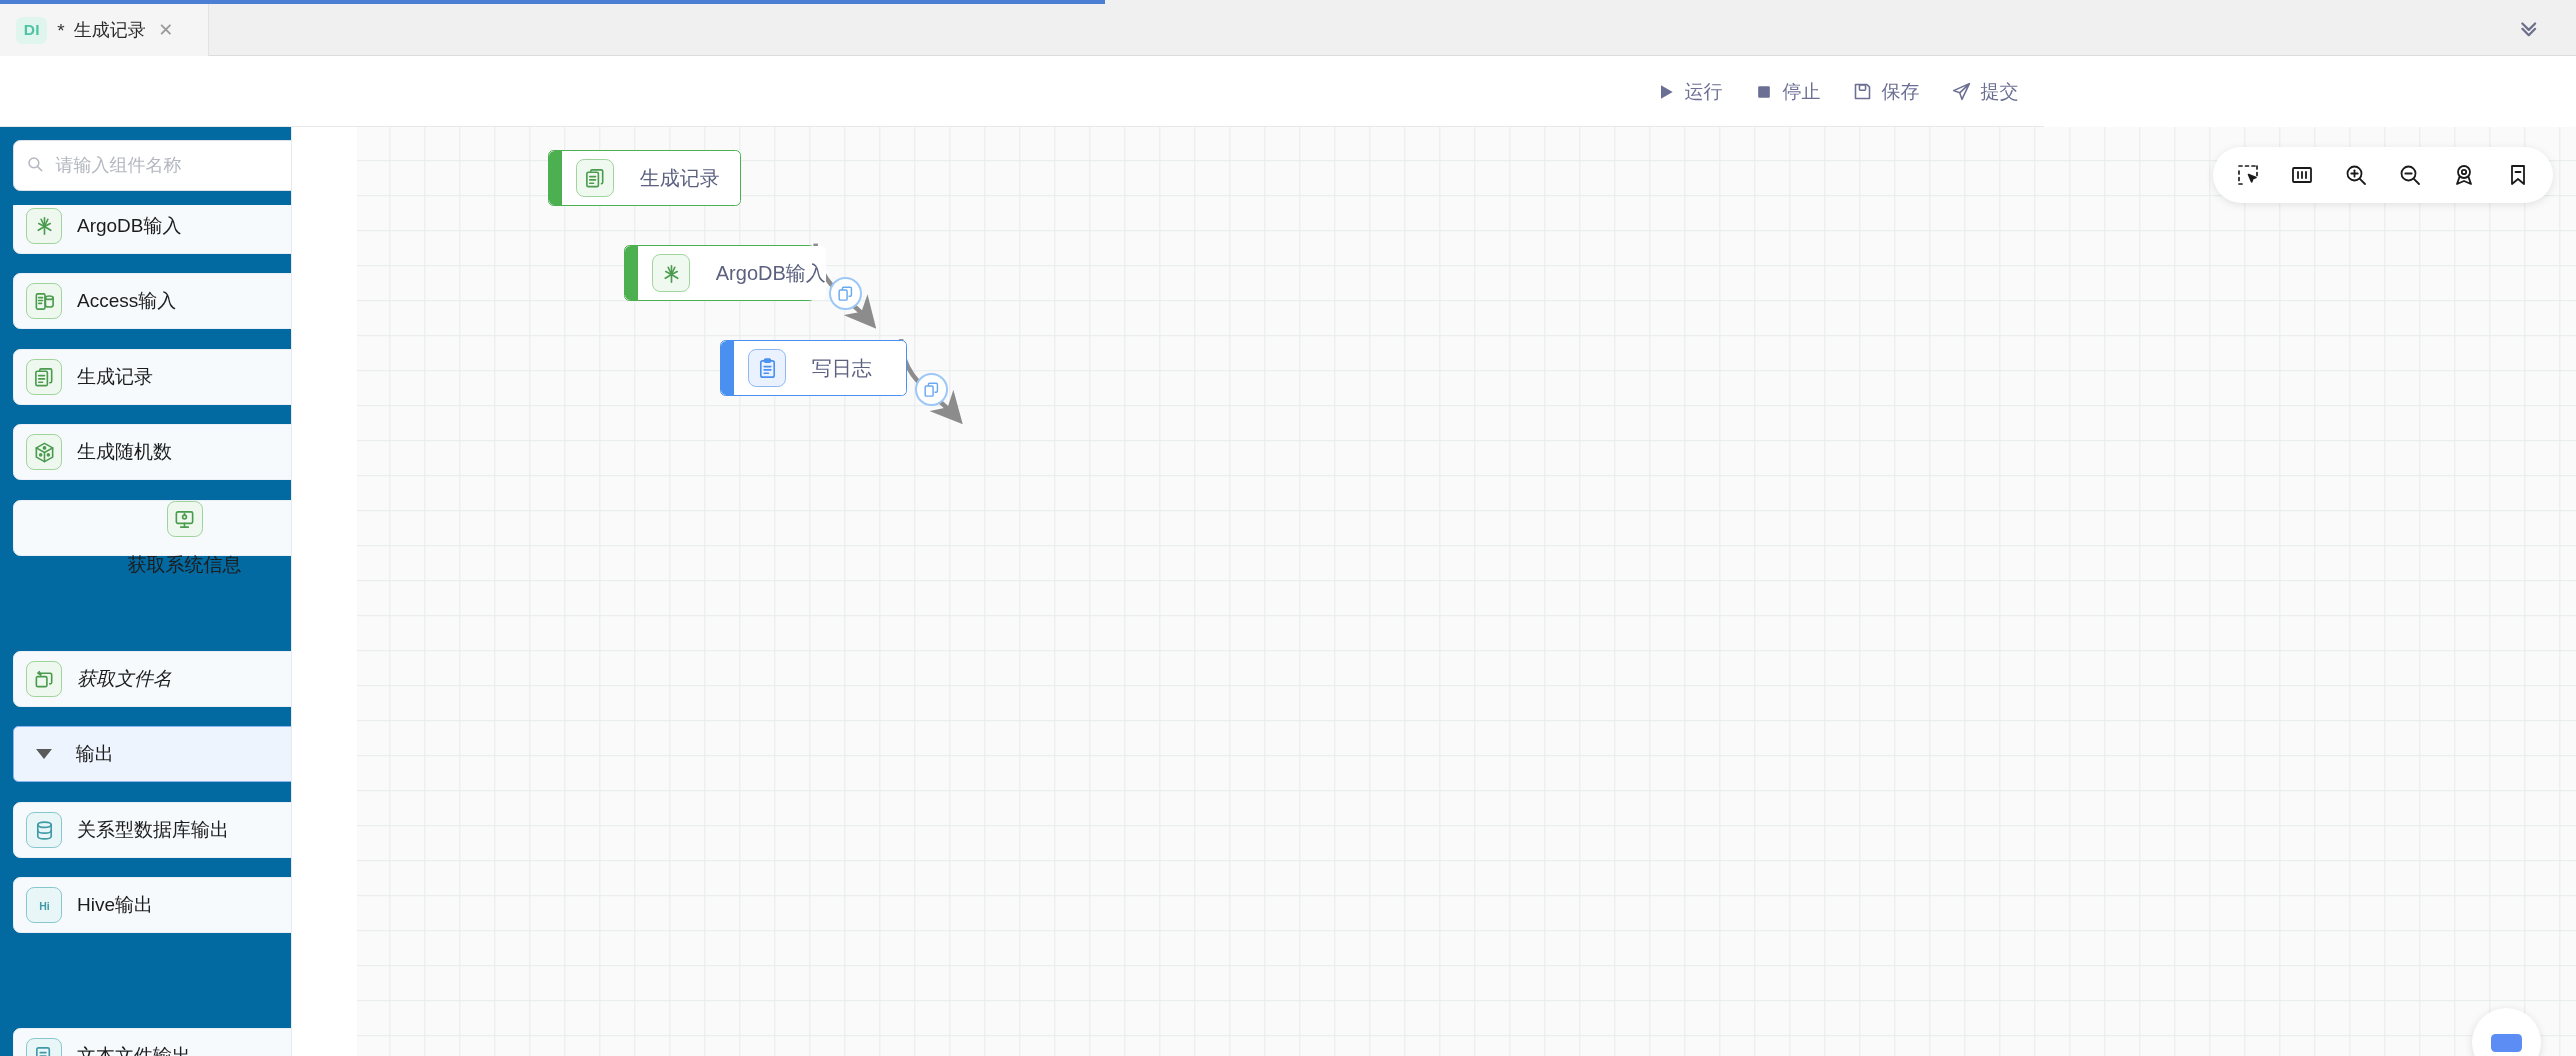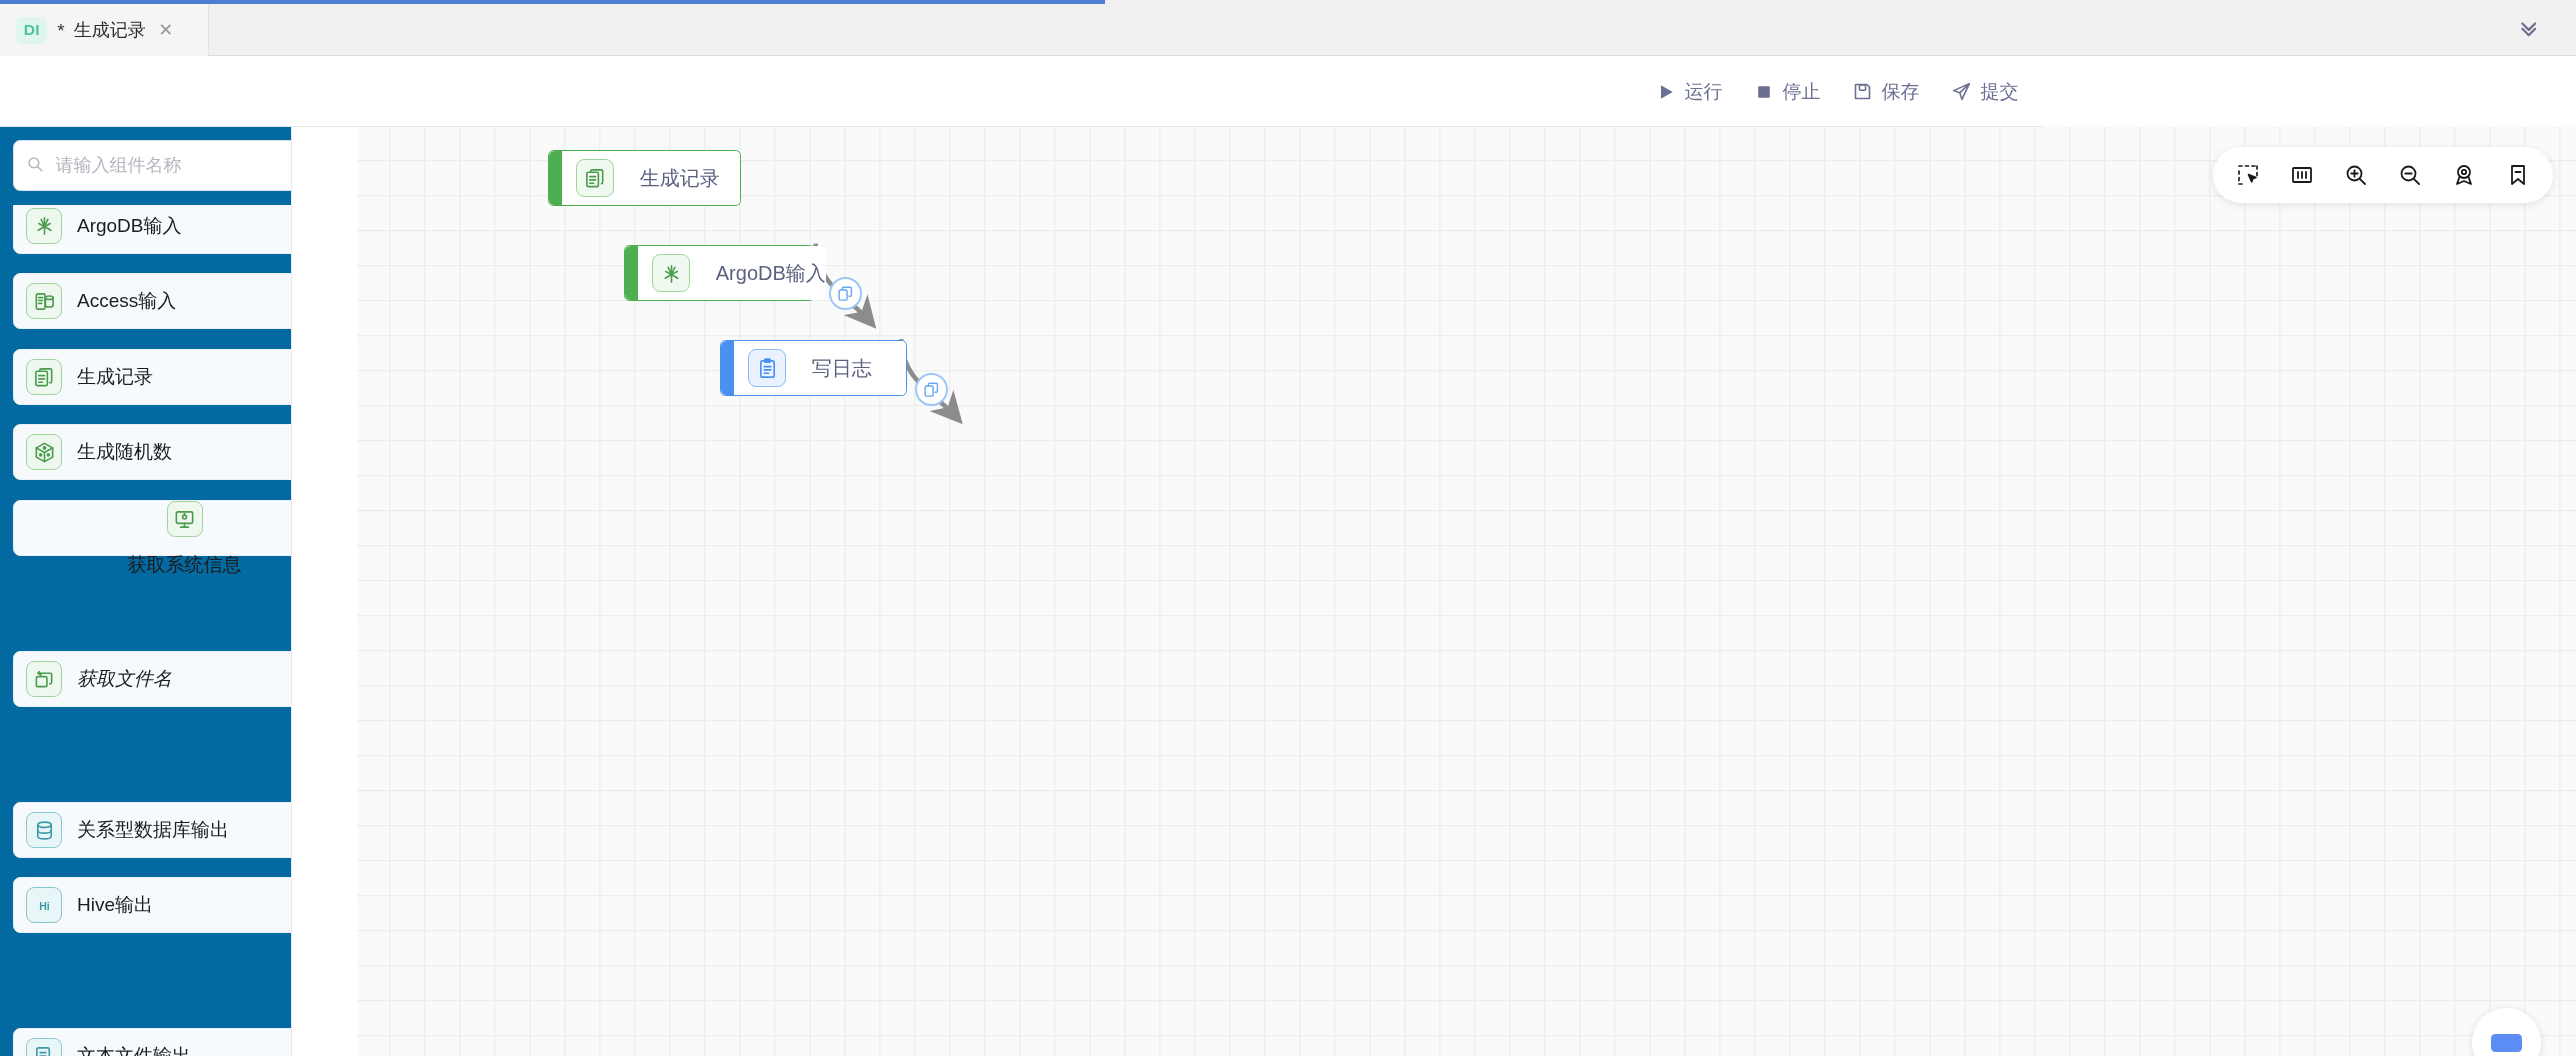--- a/index.html
+++ b/index.html
@@ -316,20 +316,24 @@
       </div>
       <div class="comp-item" style="top: 446px; font-style: italic;">
         <span class="ic-tile ic-green">
           <svg width="23" height="23" viewBox="0 0 24 24" fill="none" stroke="#4a9b4e" stroke-width="1.7" stroke-linejoin="round" stroke-linecap="round">
             <rect x="3.5" y="9" width="11" height="10.5" rx="1.5"></rect>
             <path d="M17.5 16.5h.6a1.5 1.5 0 001.4-1.5V7A1.5 1.5 0 0018 5.5H9.5A1.5 1.5 0 008 7v.6"></path>
             <path d="M5 5.3h3M6.5 3.8v3"></path>
           </svg>
         </span>
         <span class="label">获取文件名</span>
+      </div>
+      <div class="group-header" style="top: 521px;">
+        <span class="tri"></span>
+        <span class="label">输出</span>
       </div>
       <div class="comp-item" style="top: 597px;">
         <span class="ic-tile ic-teal">
           <svg width="23" height="23" viewBox="0 0 24 24" fill="none" stroke="#3f9aa8" stroke-width="1.7" stroke-linejoin="round" stroke-linecap="round">
             <ellipse cx="12" cy="6" rx="7" ry="2.8"></ellipse>
             <path d="M5 6v12c0 1.55 3.13 2.8 7 2.8s7-1.25 7-2.8V6"></path>
             <path d="M5 12c0 1.55 3.13 2.8 7 2.8s7-1.25 7-2.8"></path>
           </svg>
         </span>
         <span class="label">关系型数据库输出</span>

